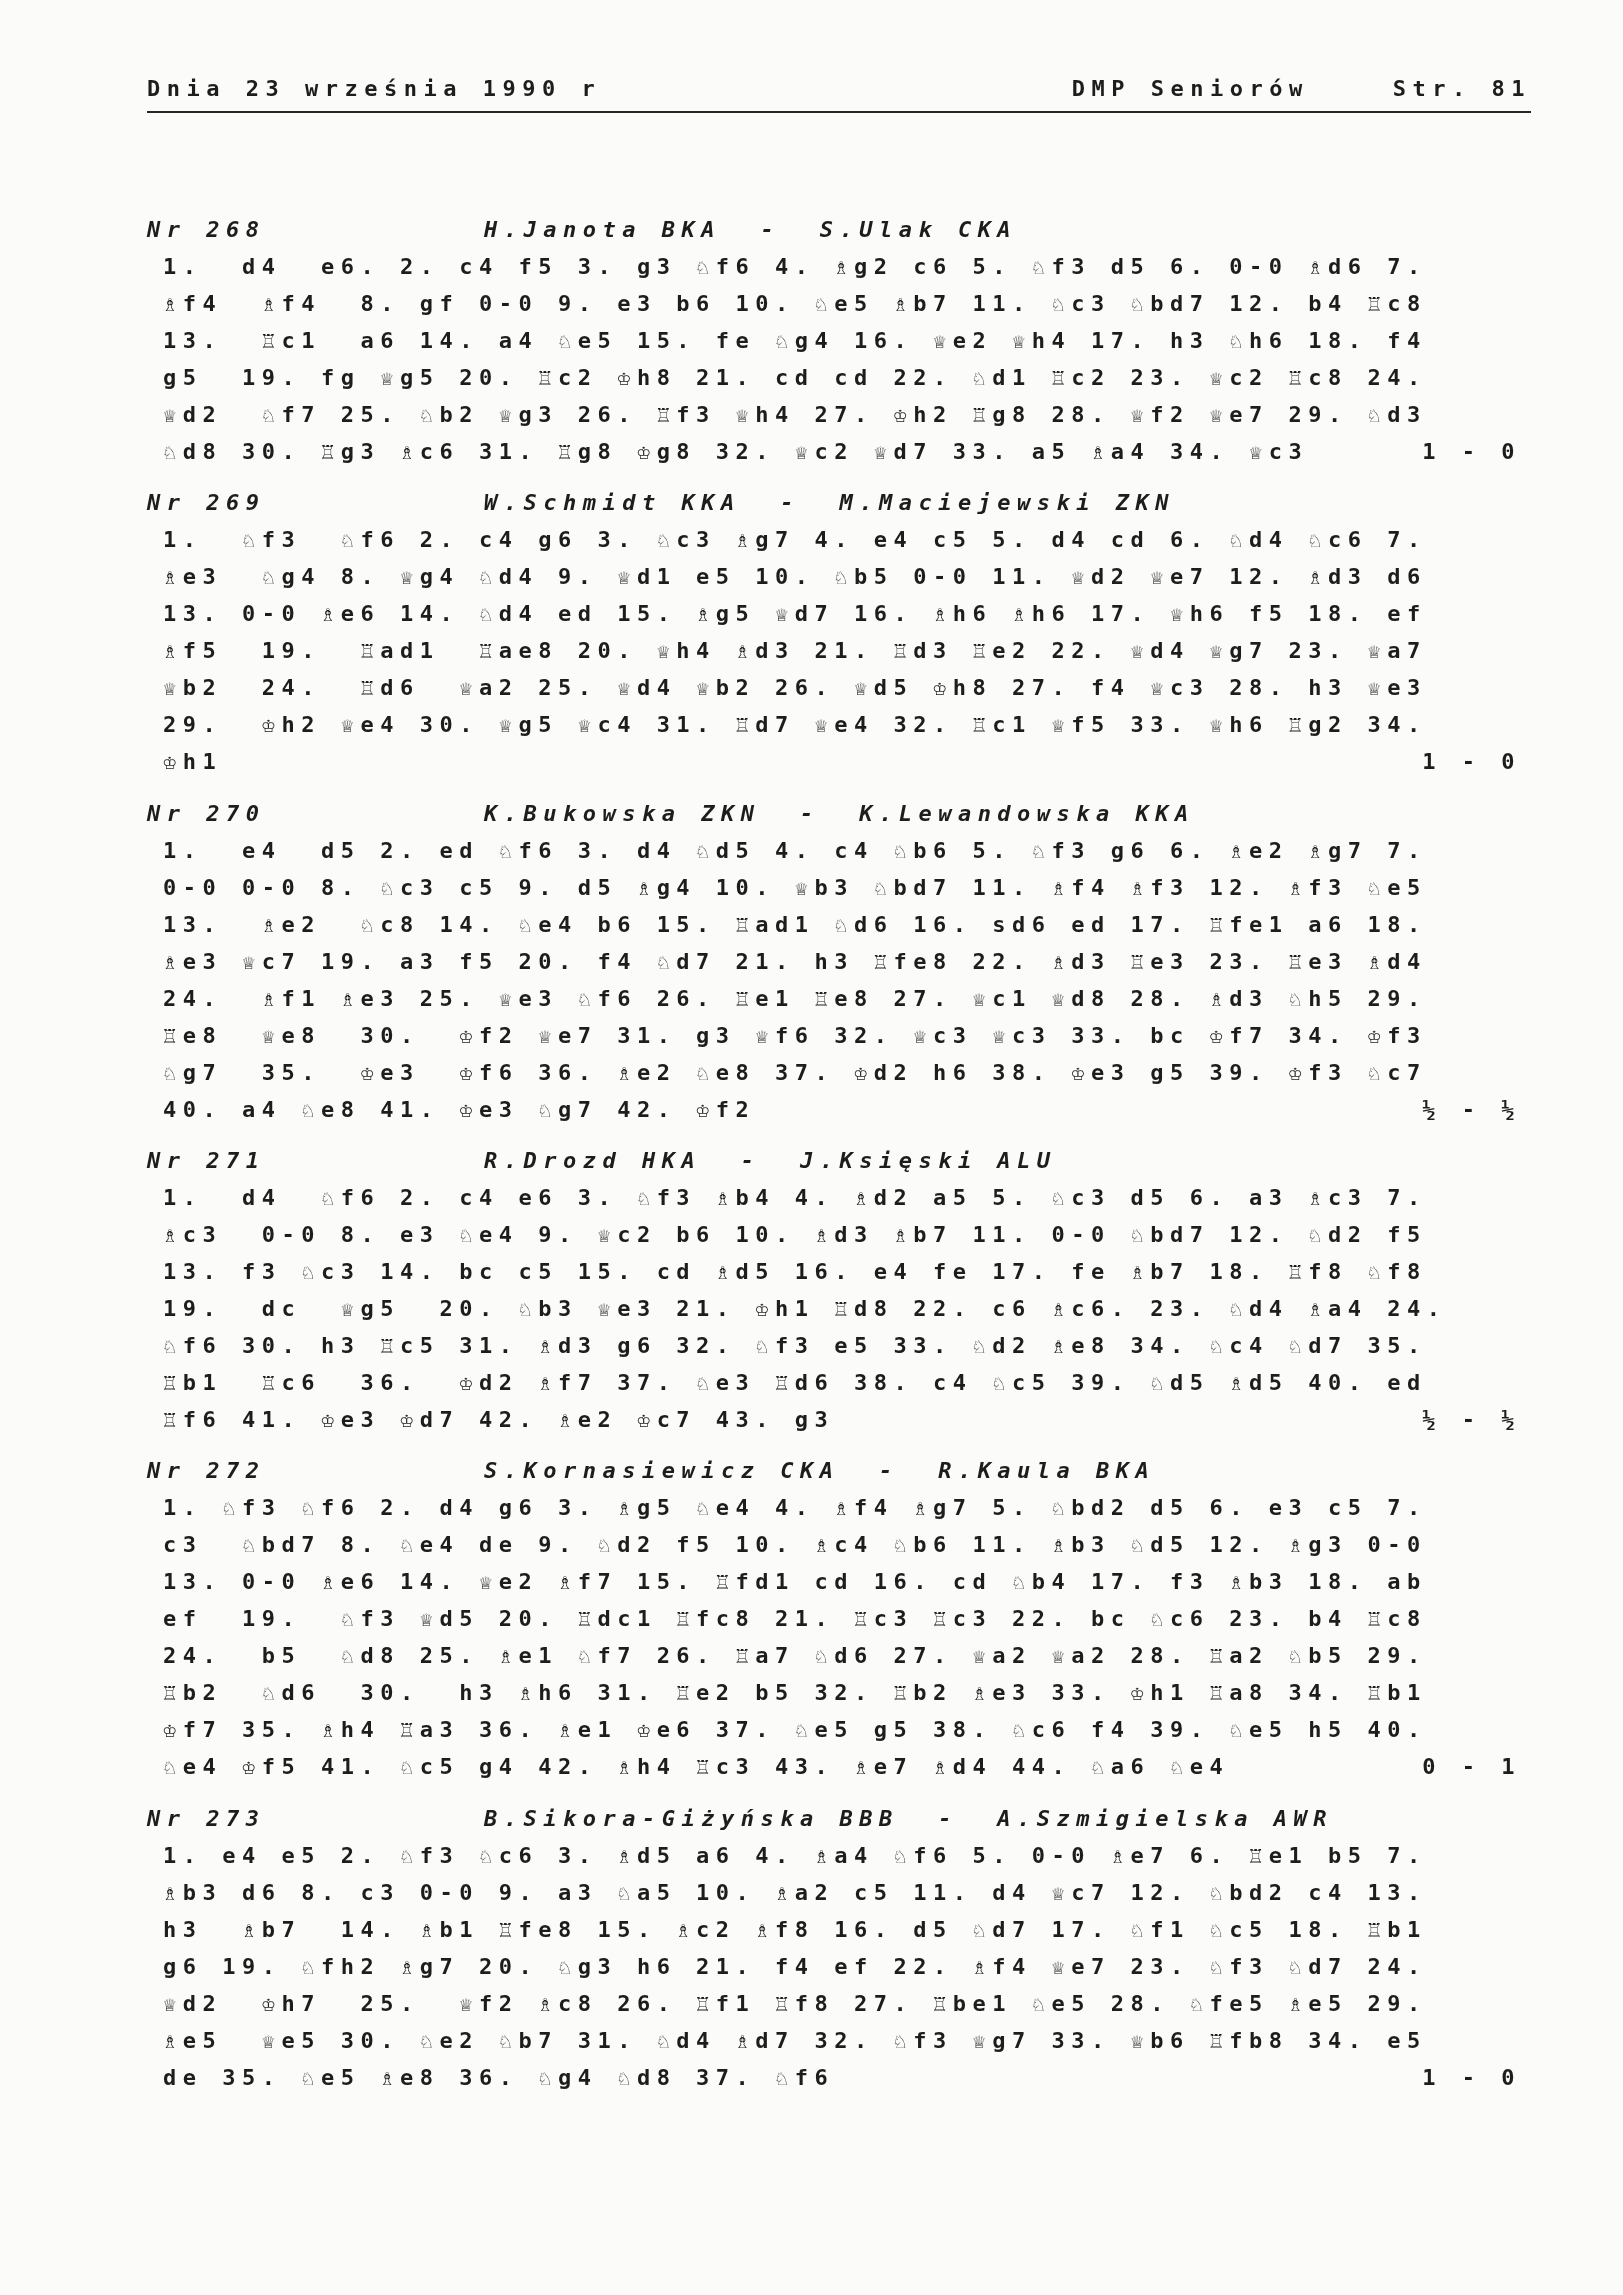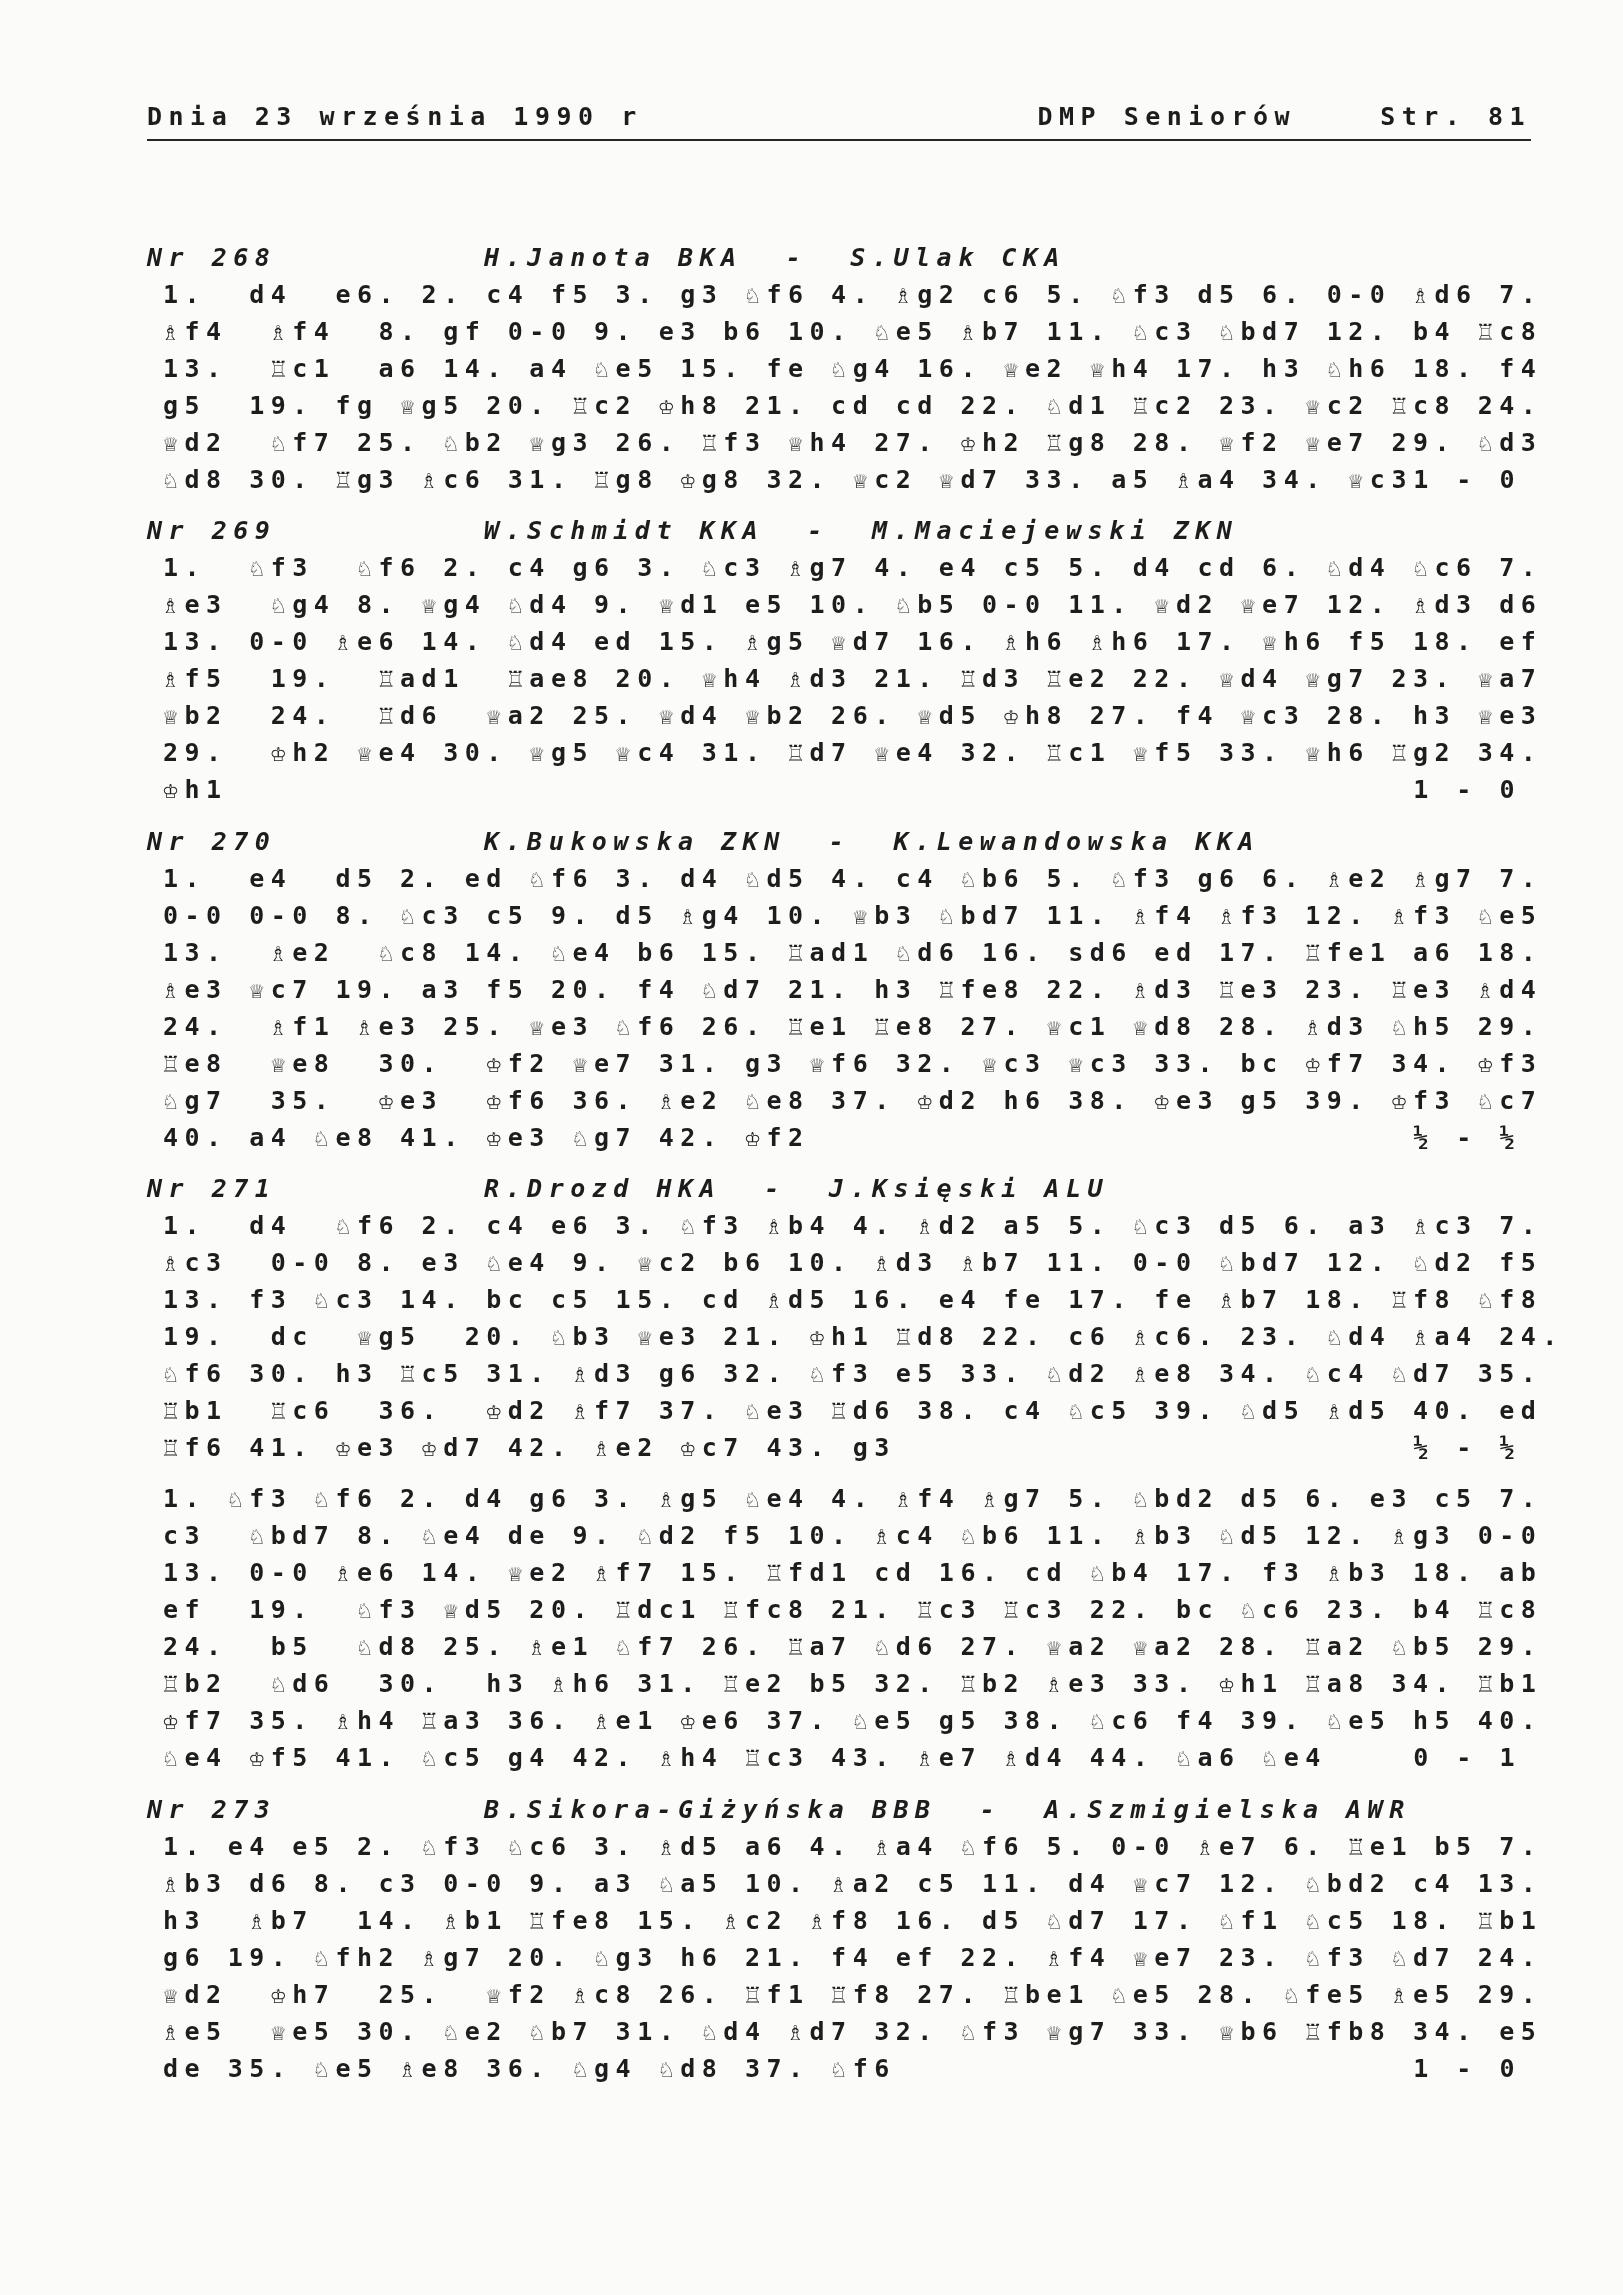--- a/index.html
+++ b/index.html
@@ -9,24 +9,24 @@
   }
   .page {
     position: relative;
     width: 1623px;
     height: 2295px;
     box-sizing: border-box;
     background: #fbfbf9;
     color: #1d1d1d;
     font-family: "DejaVu Sans Mono", "DejaVu Sans", monospace;
     font-weight: bold;
-    font-size: 25px;
+    font-size: 22px;
     letter-spacing: 6.5px;
     line-height: 37px;
-    padding: 98px 92px 0 147px;
+    padding: 70px 92px 0 147px;
     overflow: hidden;
   }
   .doc-header {
     display: flex;
     align-items: baseline;
     white-space: pre;
     border-bottom: 2.6px solid #262626;
     padding-bottom: 3.9px;
   }
   .doc-header .ev { margin-left: auto; }
@@ -120,20 +120,24 @@
           <div class="mline">13. f3 ♘c3 14. bc c5 15. cd ♗d5 16. e4 fe 17. fe ♗b7 18. ♖f8 ♘f8</div>
           <div class="mline">19.  dc  ♕g5  20. ♘b3 ♕e3 21. ♔h1 ♖d8 22. c6 ♗c6. 23. ♘d4 ♗a4 24.</div>
           <div class="mline">♘f6 30. h3 ♖c5 31. ♗d3 g6 32. ♘f3 e5 33. ♘d2 ♗e8 34. ♘c4 ♘d7 35.</div>
           <div class="mline">♖b1  ♖c6  36.  ♔d2 ♗f7 37. ♘e3 ♖d6 38. c4 ♘c5 39. ♘d5 ♗d5 40. ed</div>
           <div class="mline">♖f6 41. ♔e3 ♔d7 42. ♗e2 ♔c7 43. g3</div>
           <span class="result">½ - ½</span>
     </div>
   </section>
 
   <section class="game">
+    <div class="game-header">
+      <span class="gnum">Nr 272</span>
+      <span class="gplayers">S.Kornasiewicz CKA  -  R.Kaula BKA</span>
+    </div>
     <div class="moves">
       <div class="mline">1. ♘f3 ♘f6 2. d4 g6 3. ♗g5 ♘e4 4. ♗f4 ♗g7 5. ♘bd2 d5 6. e3 c5 7.</div>
           <div class="mline">c3  ♘bd7 8. ♘e4 de 9. ♘d2 f5 10. ♗c4 ♘b6 11. ♗b3 ♘d5 12. ♗g3 0-0</div>
           <div class="mline">13. 0-0 ♗e6 14. ♕e2 ♗f7 15. ♖fd1 cd 16. cd ♘b4 17. f3 ♗b3 18. ab</div>
           <div class="mline">ef  19.  ♘f3 ♕d5 20. ♖dc1 ♖fc8 21. ♖c3 ♖c3 22. bc ♘c6 23. b4 ♖c8</div>
           <div class="mline">24.  b5  ♘d8 25. ♗e1 ♘f7 26. ♖a7 ♘d6 27. ♕a2 ♕a2 28. ♖a2 ♘b5 29.</div>
           <div class="mline">♖b2  ♘d6  30.  h3 ♗h6 31. ♖e2 b5 32. ♖b2 ♗e3 33. ♔h1 ♖a8 34. ♖b1</div>
           <div class="mline">♔f7 35. ♗h4 ♖a3 36. ♗e1 ♔e6 37. ♘e5 g5 38. ♘c6 f4 39. ♘e5 h5 40.</div>
           <div class="mline">♘e4 ♔f5 41. ♘c5 g4 42. ♗h4 ♖c3 43. ♗e7 ♗d4 44. ♘a6 ♘e4</div>
           <span class="result">0 - 1</span>

